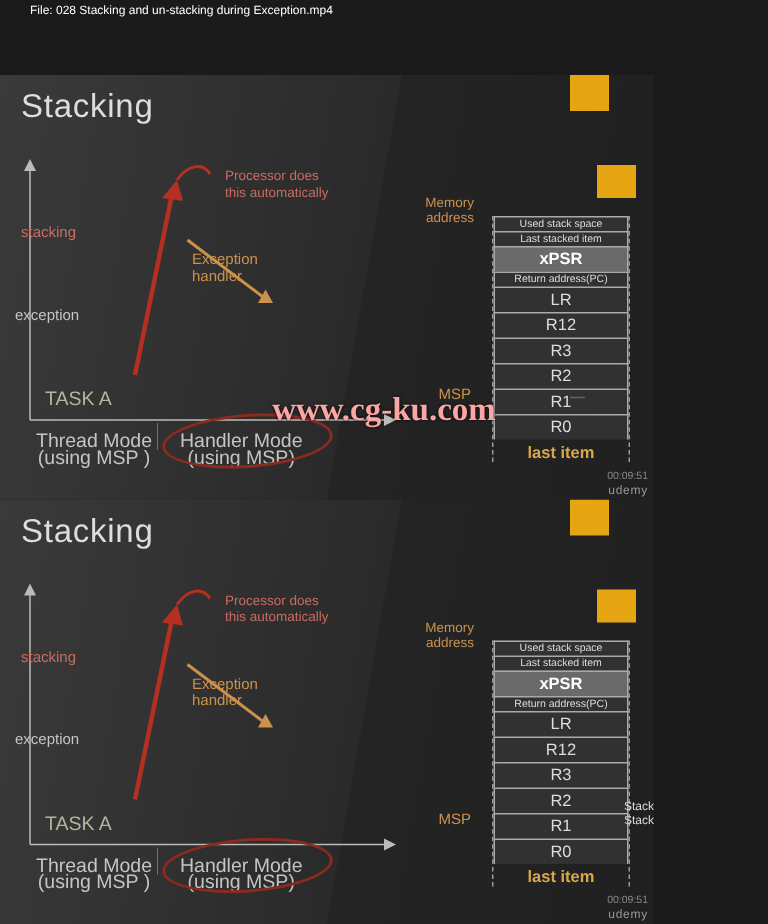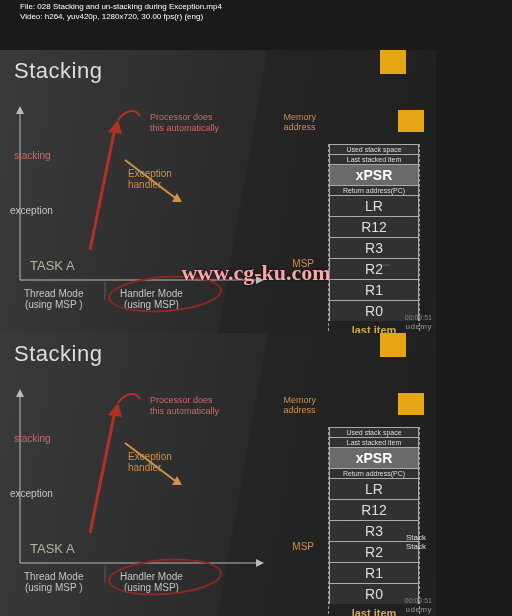--- a/index.html
+++ b/index.html
@@ -67,51 +67,52 @@
     line-height: 11px;
   }
   .task-a {
     position: absolute;
     color: #b5b59b;
     font-size: 13px;
   }
   .axis-label {
     position: absolute;
     color: #c5c5c5;
-    font-size: 10px;
+    font-size: 13px;
     line-height: 11px;
     text-align: center;
   }
   .mem-label {
     position: absolute;
     right: 120px;
-    top: 62px;
+    top: 80px;
     color: #cc914d;
     font-size: 9px;
+    text-align: right;
     line-height: 10px;
   }
   .msp-label {
     position: absolute;
     right: 122px;
     color: #cc914d;
     font-size: 10px;
   }
   .stack-box {
     position: absolute;
     right: 16px;
     top: 94px;
     width: 90px;
     border-left: 1px dashed #999;
     border-right: 1px dashed #999;
   }
   .stack-row {
     border: 1px solid #aaa;
     border-bottom: none;
     color: #ddd;
-    font-size: 14px;
+    font-size: 11px;
     text-align: center;
     padding: 2px 0;
     background: rgba(60,60,60,0.6);
   }
   .stack-row:nth-child(3) { background: #6a6a6a; color:#fff; font-weight:bold; }
   .stack-row:last-of-type { border-bottom: 1px solid #aaa; }
   .stack-row.small { font-size: 7px; padding:1px 0; }
   .last-item {
     color: #d8a84a;
     font-size: 11px;
@@ -119,21 +120,21 @@
     padding-top: 3px;
     font-weight: bold;
   }
   .stack-frame-label {
     position: absolute;
     right: -12px;
     top: 175px;
     color: #ddd;
     font-size: 8px;
     line-height: 9px;
-    text-align: left;
+    text-align: right;
     width: 30px;
   }
   .orange-block {
     position: absolute;
     background: #e6a614;
   }
   .circle {
     position: absolute;
     border: 2px solid #8b2a1e;
     border-radius: 50%;
@@ -172,21 +173,20 @@
     left: 0; top: 0;
     width: 390px; height: 283px;
     pointer-events: none;
   }
 </style>
 </head>
 <body>
 
 <div class="meta">
   <div>File: 028 Stacking and un-stacking during Exception.mp4</div>
-  <div>Video: h264, yuv420p, 1280x720, 30.00 fps(r) (eng)</div>
 </div>
 
 <div class="slide" style="margin-top:50px;">
   <div class="orange-block" style="right:30px; top:0; width:26px; height:24px;"></div>
   <div class="orange-block" style="right:12px; top:60px; width:26px; height:22px;"></div>
 
   <div class="title">Stacking</div>
 
   <svg class="diagram" viewBox="0 0 390 283">
     <line x1="20" y1="60" x2="20" y2="230" stroke="#bbb" stroke-width="1"></line>

